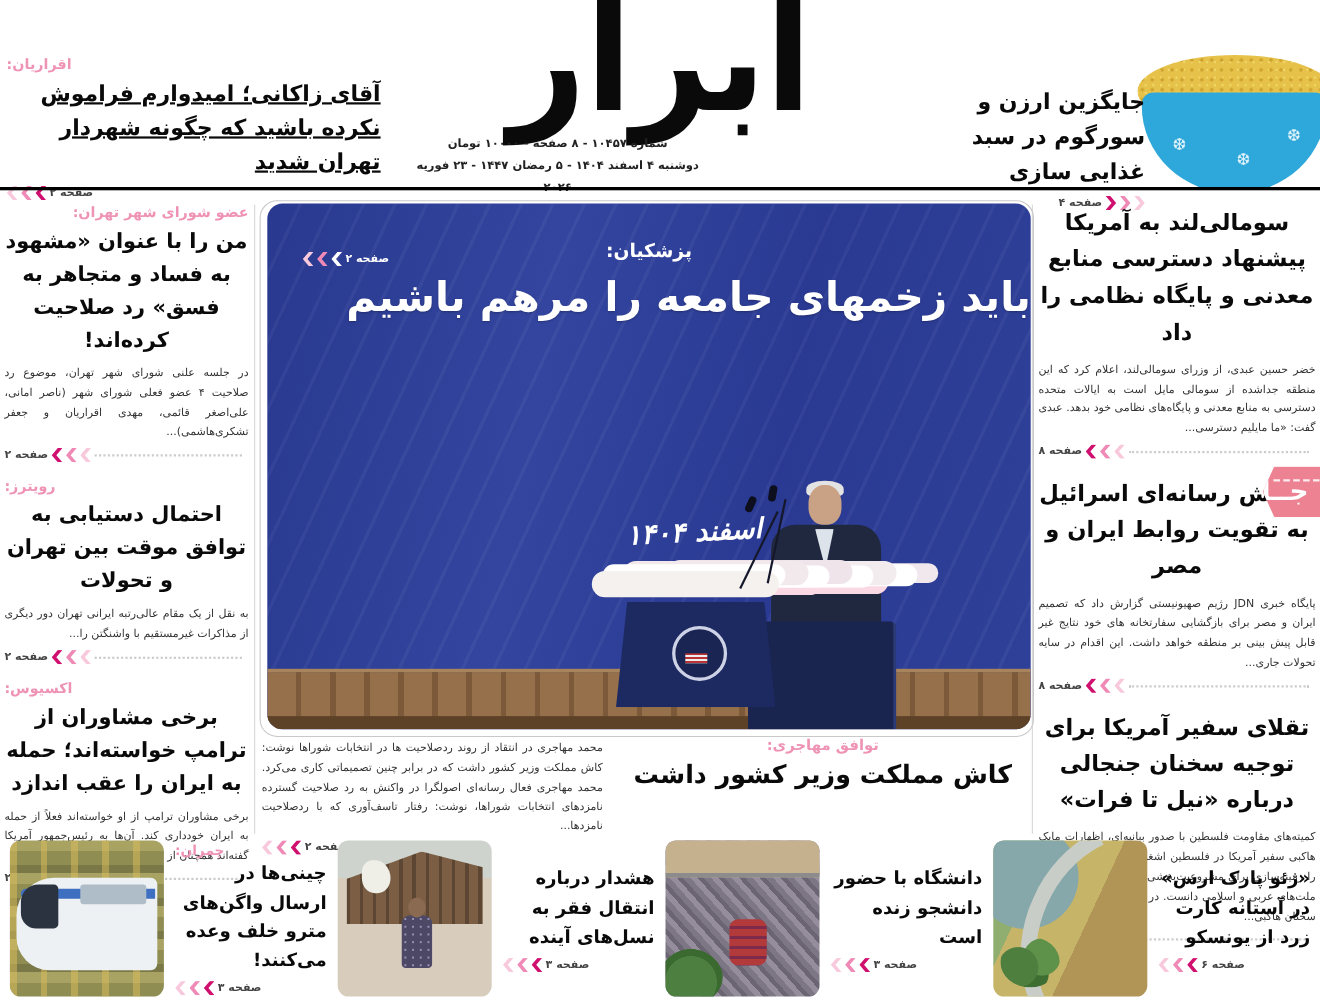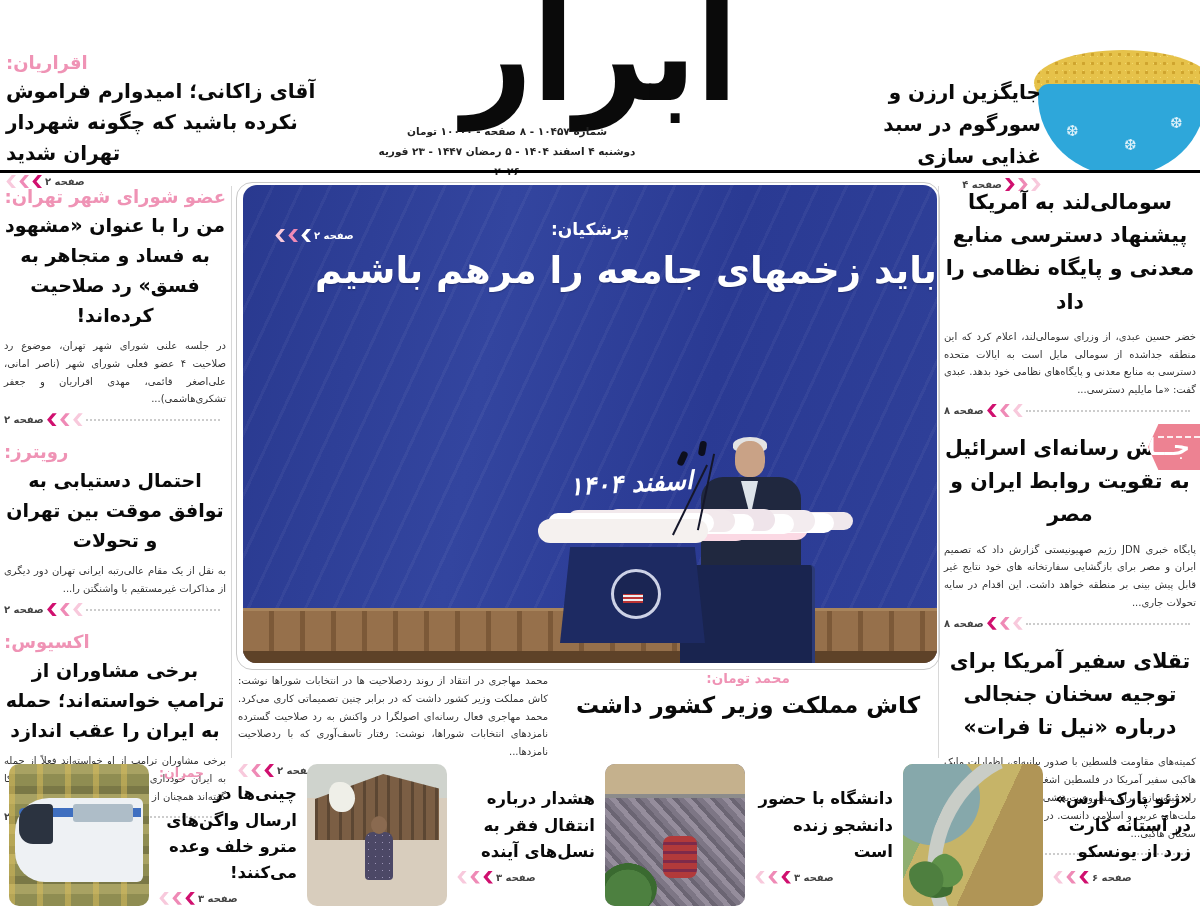--- a/index.html
+++ b/index.html
@@ -10,39 +10,39 @@
   .abs{position:absolute;}
   
   .masthead{left:370px;top:-18px;width:460px;text-align:center;}
   .masthead .logo{
     font-size:122px;font-weight:bold;line-height:1.1;color:#0a0a0a;
     letter-spacing:4px;transform:scaleY(1.08);transform-origin:top center;
   }
   .issue-lines{left:372px;top:122px;width:270px;text-align:center;font-size:10.5px;font-weight:bold;color:#222;line-height:1.9;}
   .black-rule{left:0;top:170px;width:1200px;height:3px;background:#000;}
   
-  .kicker{color:#ef93b5;font-weight:bold;font-size:18px;margin-bottom:3px;}
+  .kicker{color:#ef93b5;font-weight:bold;font-size:13px;margin-bottom:3px;}
   .k-left{text-align:left;}
   .hl{font-weight:bold;color:#0a0a0a;}
   .body-txt{font-size:10px;line-height:1.78;text-align:justify;color:#333;}
   
   .pmk{display:flex;align-items:center;gap:3px;font-size:10px;font-weight:bold;color:#444;}
   .pmk .lbl{white-space:nowrap;}
   .dots{flex:1;border-bottom:2px dotted #ccc;height:1px;margin-right:6px;}
   .chv{width:10px;height:13px;display:inline-block;flex:0 0 auto;}
   .chv.l{clip-path:polygon(100% 0,45% 50%,100% 100%,58% 100%,3% 50%,58% 0);}
   .chv.r{clip-path:polygon(0 0,55% 50%,0 100%,42% 100%,97% 50%,42% 0);}
   .c1{background:#d0106f;}
   .c2{background:#ef8ab6;}
   .c3{background:#f8c9dc;}
   .cw{background:#ffffff;}
   .pmk.on-photo{color:#fff;}
   
   .top-left{left:6px;top:52px;width:340px;}
-  .top-left .hl{font-size:20px;line-height:1.55;text-align:left;}
+  .top-left .hl{font-size:20px;line-height:1.55;text-align:right;text-decoration:underline;}
   .top-left .pmk{margin-top:6px;justify-content:flex-end;}
   .top-right-txt{left:845px;top:76px;width:196px;text-align:right;}
   .top-right-txt .hl{font-size:20px;line-height:1.6;}
   .top-right-txt .pmk{margin-top:6px;justify-content:flex-start;}
   
   .bowl{left:1032px;top:44px;width:172px;height:126px;overflow:hidden;}
   .grains{position:absolute;left:2px;top:6px;width:178px;height:66px;border-radius:50%;
     background-color:#e6c24a;
     background-image:radial-gradient(#cfa42e 22%, rgba(0,0,0,0) 24%),radial-gradient(#f2d96d 18%, rgba(0,0,0,0) 20%);
     background-size:9px 9px,7px 7px;background-position:0 0,4px 3px;}
@@ -259,21 +259,21 @@
       <span class="lbl">صفحه ۲</span>
       <i class="chv l cw"></i>
       <i class="chv l c2"></i>
       <i class="chv l c3"></i>
     </div>
   </div>
 </div>
 
 <div class="abs center-bottom">
   <div class="cb-head">
-    <div class="kicker">محمد تومان:</div>
+    <div class="kicker">توافق مهاجری:</div>
     <div class="hl">کاش مملکت وزیر کشور داشت</div>
   </div>
   <div class="cb-body">
     <div class="body-txt">محمد مهاجری در انتقاد از روند ردصلاحیت ها در انتخابات شوراها نوشت: کاش مملکت وزیر کشور داشت که در برابر چنین تصمیماتی کاری می‌کرد. محمد مهاجری فعال رسانه‌ای اصولگرا در واکنش به رد صلاحیت گسترده نامزدهای انتخابات شوراها، نوشت: رفتار تاسف‌آوری که با ردصلاحیت نامزدها...</div>
     <div class="pmk">
       <span class="lbl">صفحه ۲</span>
       <i class="chv l c1"></i>
       <i class="chv l c2"></i>
       <i class="chv l c3"></i>
     </div>

